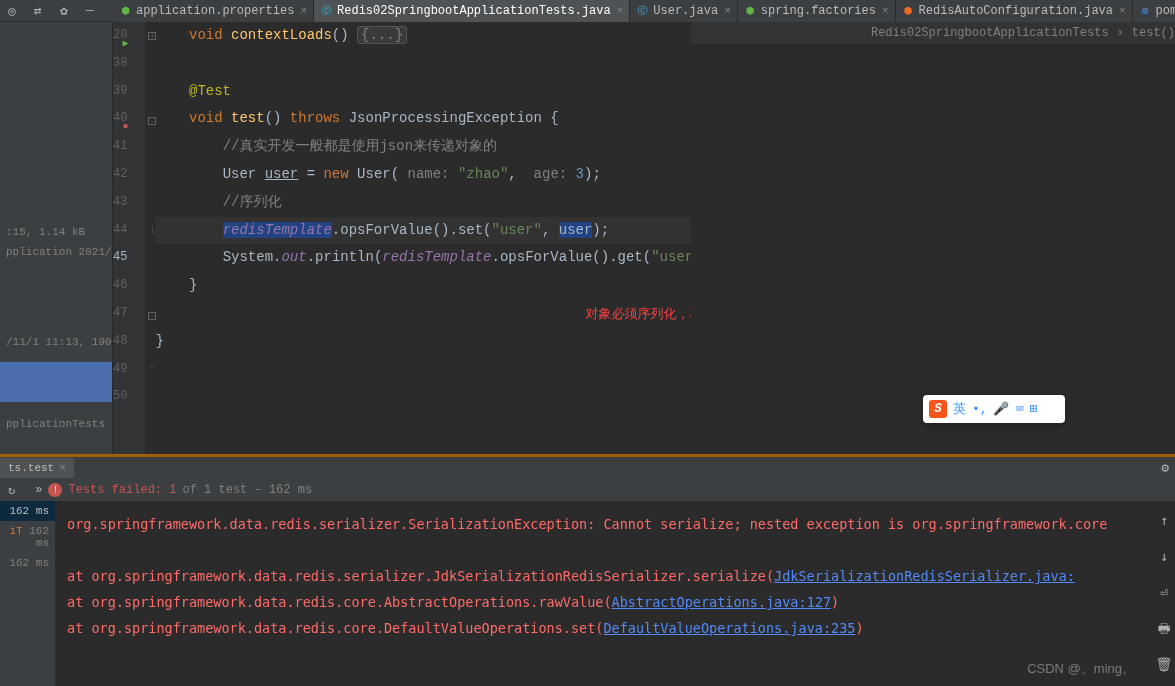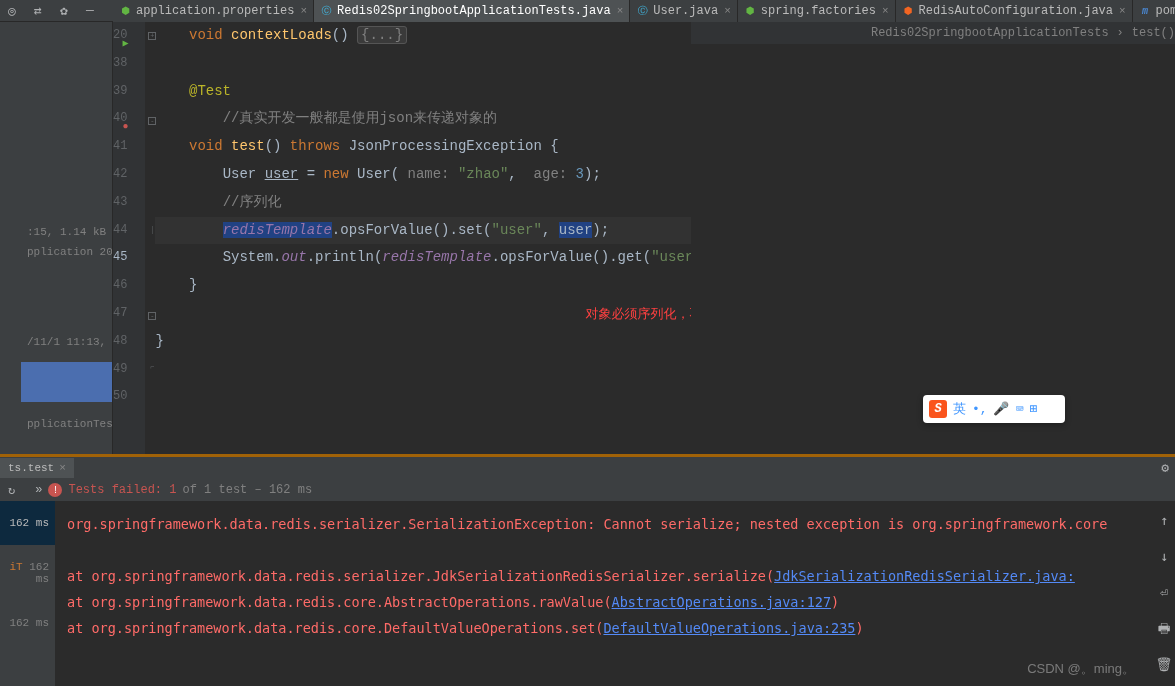--- a/index.html
+++ b/index.html
@@ -82,21 +82,20 @@
       background: #3c3f41;
       border-right: 1px solid #282828;
       color: #808080;
       font-size: 11px;
       padding-top: 200px;
     }
     .sidebar-item {
       padding: 4px 6px;
       white-space: nowrap;
       overflow: hidden;
-      margin-left: 21px;
     }
     .sidebar-item.highlight {
       background: #4b6eaf;
       color: #fff;
     }
     .editor-container {
       flex: 1;
       display: flex;
       flex-direction: row;
       overflow: hidden;
@@ -236,21 +235,21 @@
       flex: 1;
       display: flex;
     }
     .test-tree {
       width: 55px;
       background: #3c3f41;
       font-size: 11px;
       color: #808080;
     }
     .test-tree-item {
-      padding: 16px 6px;
+      padding: 4px 6px;
       text-align: right;
     }
     .test-tree-item.highlight {
       background: #0d293e;
       color: #bbbbbb;
     }
     .console {
       flex: 1;
       background: #2b2b2b;
       padding: 10px 12px;
@@ -399,22 +398,22 @@
         <div class="fold-marker" style="top:10px">+</div>
         <div class="fold-marker" style="top:95px">-</div>
         <div class="fold-marker" style="top:205px;border:none">│</div>
         <div class="fold-marker" style="top:290px">-</div>
         <div class="fold-marker" style="top:342px;border:none">⌐</div>
       </div>
       <div class="code">
         <div class="code-line">    <span class="kw">void</span> <span class="method">contextLoads</span>() <span class="folded">{...}</span></div>
         <div class="code-line"></div>
         <div class="code-line">    <span class="annotation">@Test</span></div>
+        <div class="code-line">    <span class="kw">void</span> <span class="method">test</span>() <span class="kw">throws</span> <span>JsonProcessingException</span> {</div>
         <div class="code-line">        <span class="comment">//真实开发一般都是使用json来传递对象的</span></div>
-        <div class="code-line">    <span class="kw">void</span> <span class="method">test</span>() <span class="kw">throws</span> <span>JsonProcessingException</span> {</div>
         <div class="code-line">        <span>User</span> <span style="text-decoration:underline">user</span> = <span class="kw">new</span> <span>User</span>( <span class="param">name:</span> <span class="str">"zhao"</span>,  <span class="param">age:</span> <span class="num">3</span>);</div>
         <div class="code-line">        <span class="comment">//序列化</span></div>
         <div class="code-line current-line">        <span class="field highlight-bg">redisTemplate</span>.<span>opsForValue</span>().<span>set</span>(<span class="str">"user"</span>, <span class="highlight-bg">user</span>);</div>
         <div class="code-line">        <span>System</span>.<span class="static-field">out</span>.<span>println</span>(<span class="field">redisTemplate</span>.<span>opsForValue</span>().<span>get</span>(<span class="str">"user"</span>));</div>
         <div class="code-line">    }</div>
         <div class="code-line"><span style="position:absolute;left:440px" class="red-text">对象必须序列化，不然就会报错无法运行</span></div>
         <div class="code-line">}</div>
         <div class="code-line"></div>
         <div class="scrollbar-marker"></div>
       </div>

